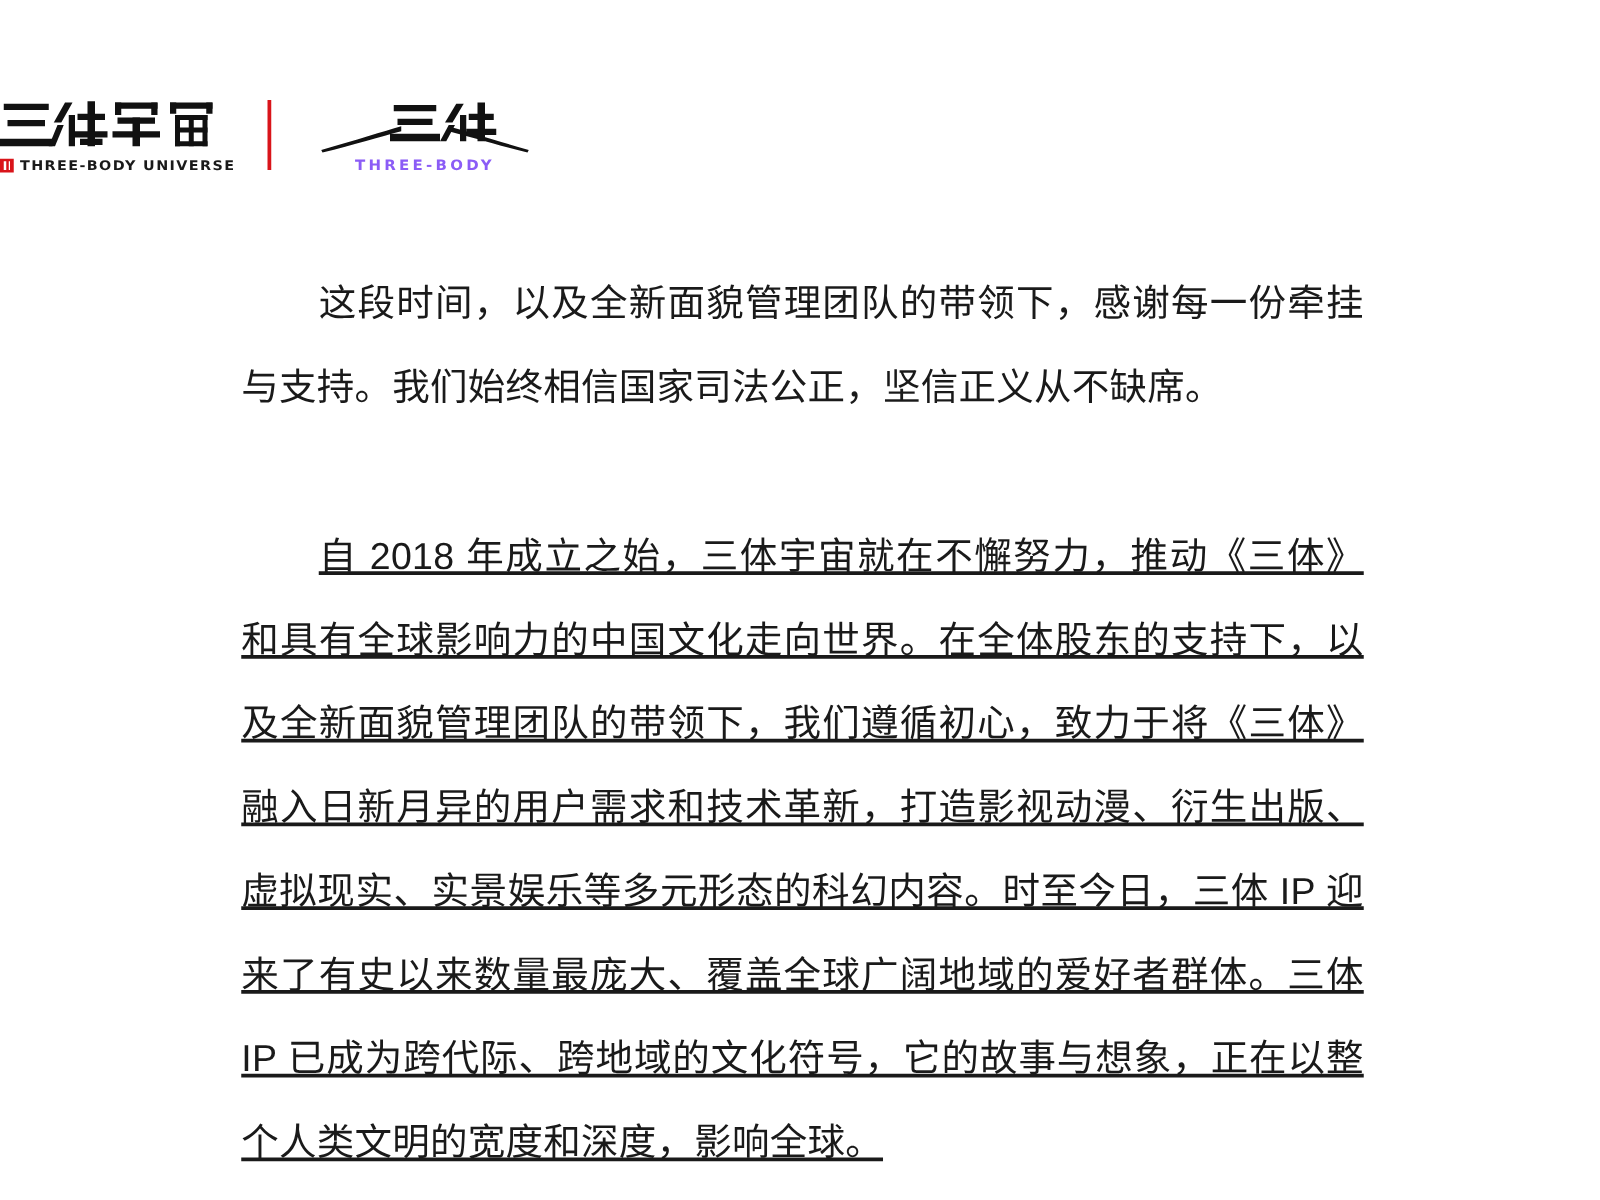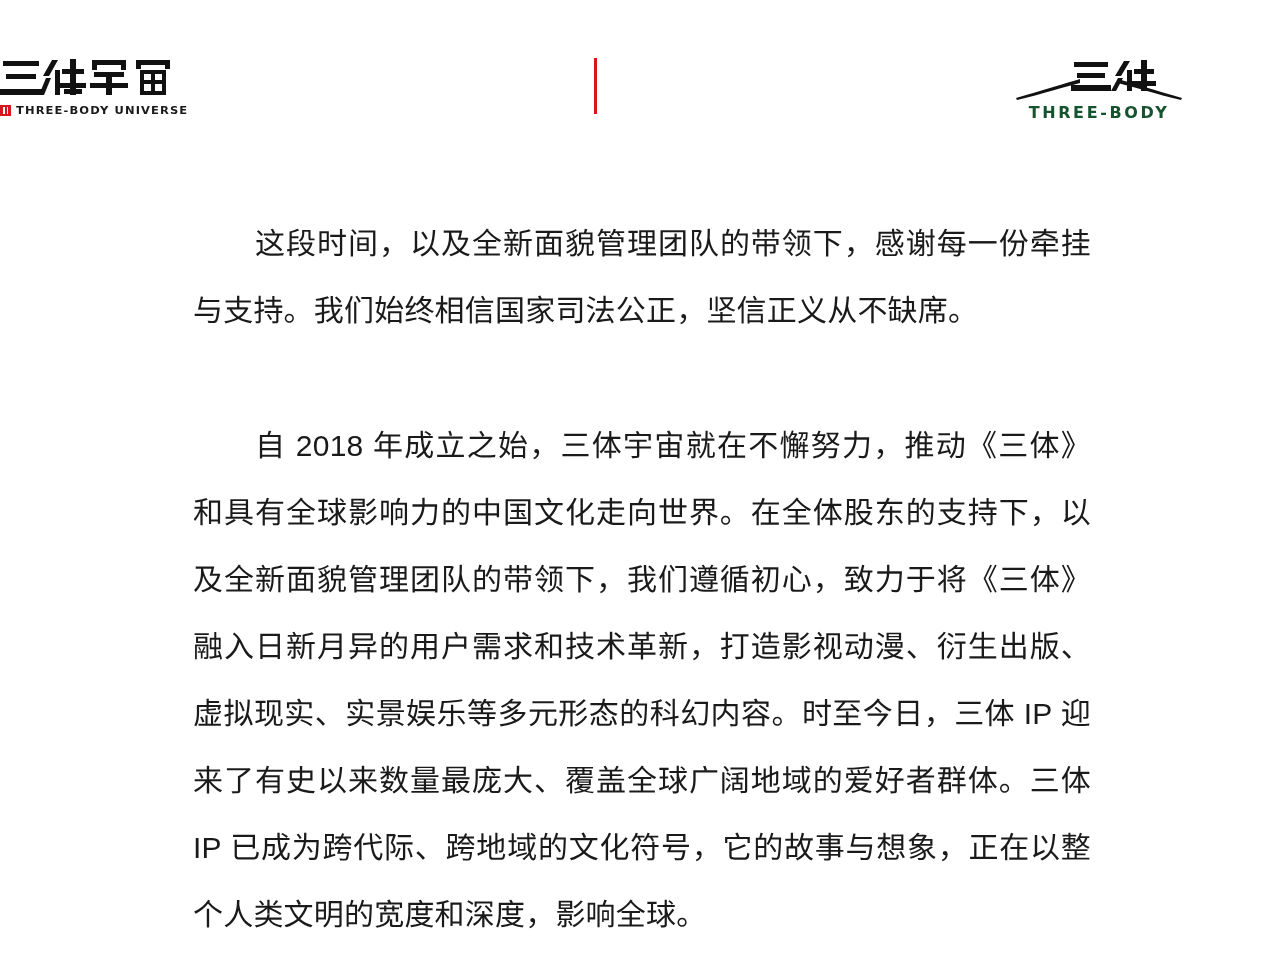--- a/index.html
+++ b/index.html
@@ -18,26 +18,26 @@
   .page {
     position: relative;
     width: 1280px;
     height: 960px;
     background: #ffffff;
   }
 
   
   .logo-lockup {
     position: absolute;
-    top: 56px;
+    top: 78px;
     left: 0;
     width: 1184px;
     display: flex;
     align-items: flex-start;
-    justify-content: space-between;
+    justify-content: flex-start;
     gap: 0;
   }
 
   
   .brand-left {
     display: flex;
     flex-direction: column;
     align-items: flex-start;
     width: 180px;
   }
@@ -101,24 +101,24 @@
     width: 170px;
   }
   .brand-right-mark {
     display: block;
     width: 170px;
     height: 46px;
   }
   .brand-right-tagline {
     margin-top: 1px;
     font-family: "DejaVu Sans", sans-serif;
-    font-size: 16px;
+    font-size: 12px;
     font-weight: 700;
     letter-spacing: 2.6px;
-    color: #14532d;
+    color: #8b5cf6;
     white-space: nowrap;
     transform: scaleY(0.95);
   }
 
   
   .statement {
     position: absolute;
     top: 210px;
     left: 193px;
     width: 898px;
@@ -130,20 +130,21 @@
     color: #1a1a1a;
     text-indent: 62px;
     text-align: justify;
     text-justify: inter-ideograph;
     letter-spacing: 0.2px;
     margin: 0;
     font-weight: 400;
   }
   .para + .para {
     margin-top: 68px;
+    text-decoration: underline;
   }
 </style>
 </head>
 <body>
 
 <div class="page">
 
   <div class="logo-lockup">
 
     <div class="brand-left">

